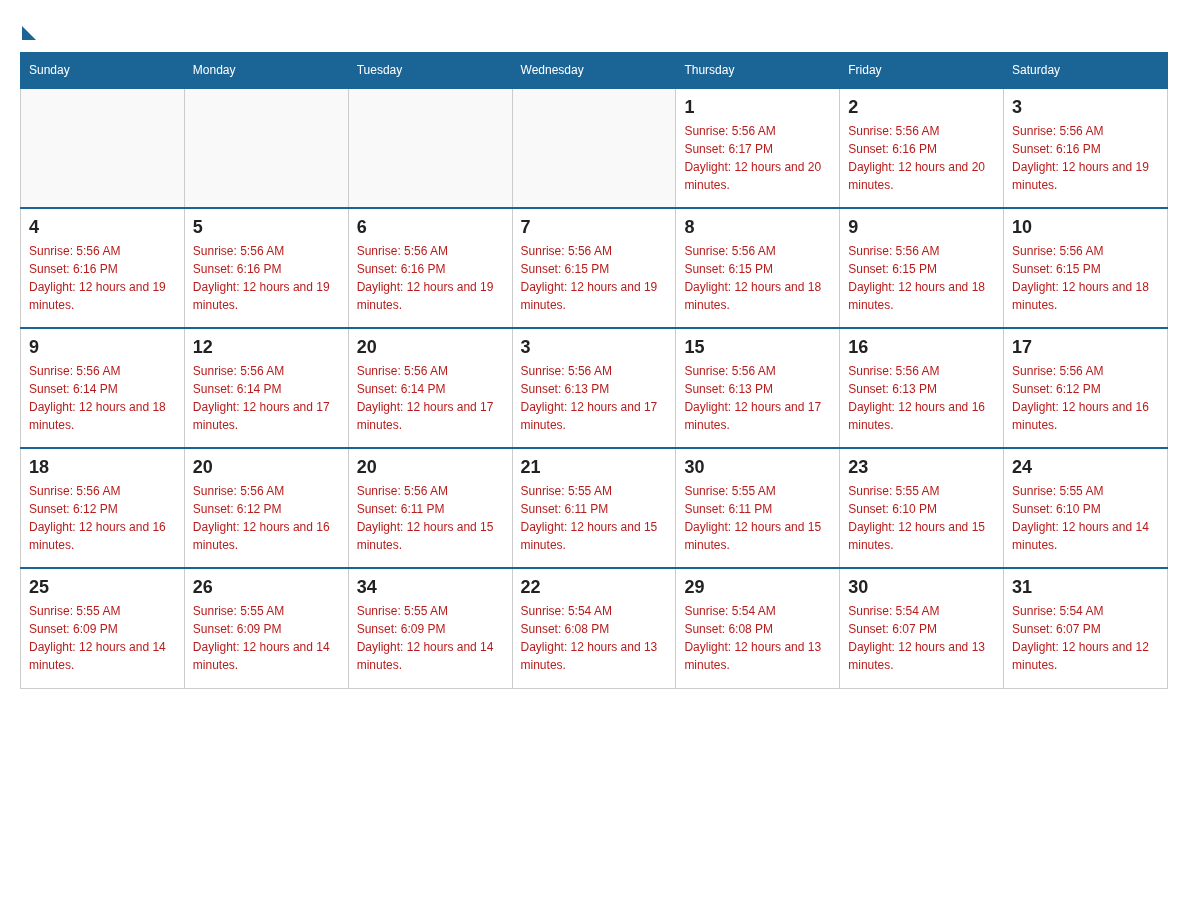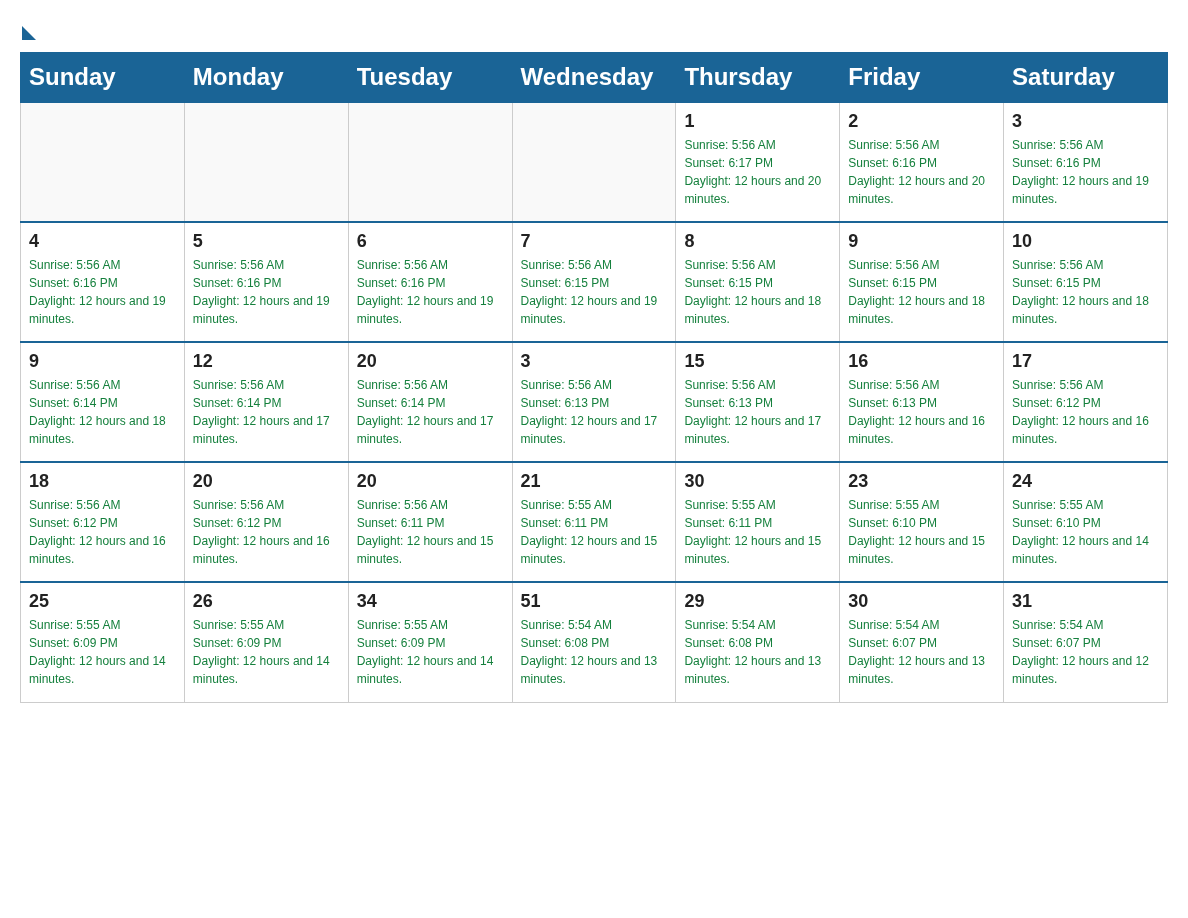--- a/index.html
+++ b/index.html
@@ -61,41 +61,41 @@
     }
     .calendar {
       width: 100%;
       border-collapse: collapse;
       border: 1px solid #aaa;
     }
     .calendar th {
       background-color: #1a6496;
       color: #fff;
       padding: 10px 8px;
-      font-size: 24px;
-      font-weight: bold;
+      font-size: 12px;
+      font-weight: normal;
       text-align: left;
       border: 1px solid #1a6496;
     }
     .calendar td {
       vertical-align: top;
       padding: 8px;
       border: 1px solid #ccc;
       width: 14.28%;
       height: 120px;
     }
     .day-number {
       font-size: 18px;
       font-weight: bold;
       color: #222;
       margin-bottom: 4px;
     }
     .day-info {
       font-size: 12px;
-      color: #15803d;
+      color: #b91c1c;
       line-height: 1.5;
     }
     .empty-cell {
       background: #f9f9f9;
     }
     .week-row td {
       border-top: 2px solid #1a6496;
     }
   </style>
 </head>
@@ -297,21 +297,21 @@
 Sunset: 6:09 PM
 Daylight: 12 hours and 14 minutes.</div>
         </td>
         <td>
           <div class="day-number">34</div>
           <div class="day-info" style="white-space: pre-line;">Sunrise: 5:55 AM
 Sunset: 6:09 PM
 Daylight: 12 hours and 14 minutes.</div>
         </td>
         <td>
-          <div class="day-number">51</div>
+          <div class="day-number">22</div>
           <div class="day-info" style="white-space: pre-line;">Sunrise: 5:54 AM
 Sunset: 6:08 PM
 Daylight: 12 hours and 13 minutes.</div>
         </td>
         <td>
           <div class="day-number">29</div>
           <div class="day-info" style="white-space: pre-line;">Sunrise: 5:54 AM
 Sunset: 6:08 PM
 Daylight: 12 hours and 13 minutes.</div>
         </td>

